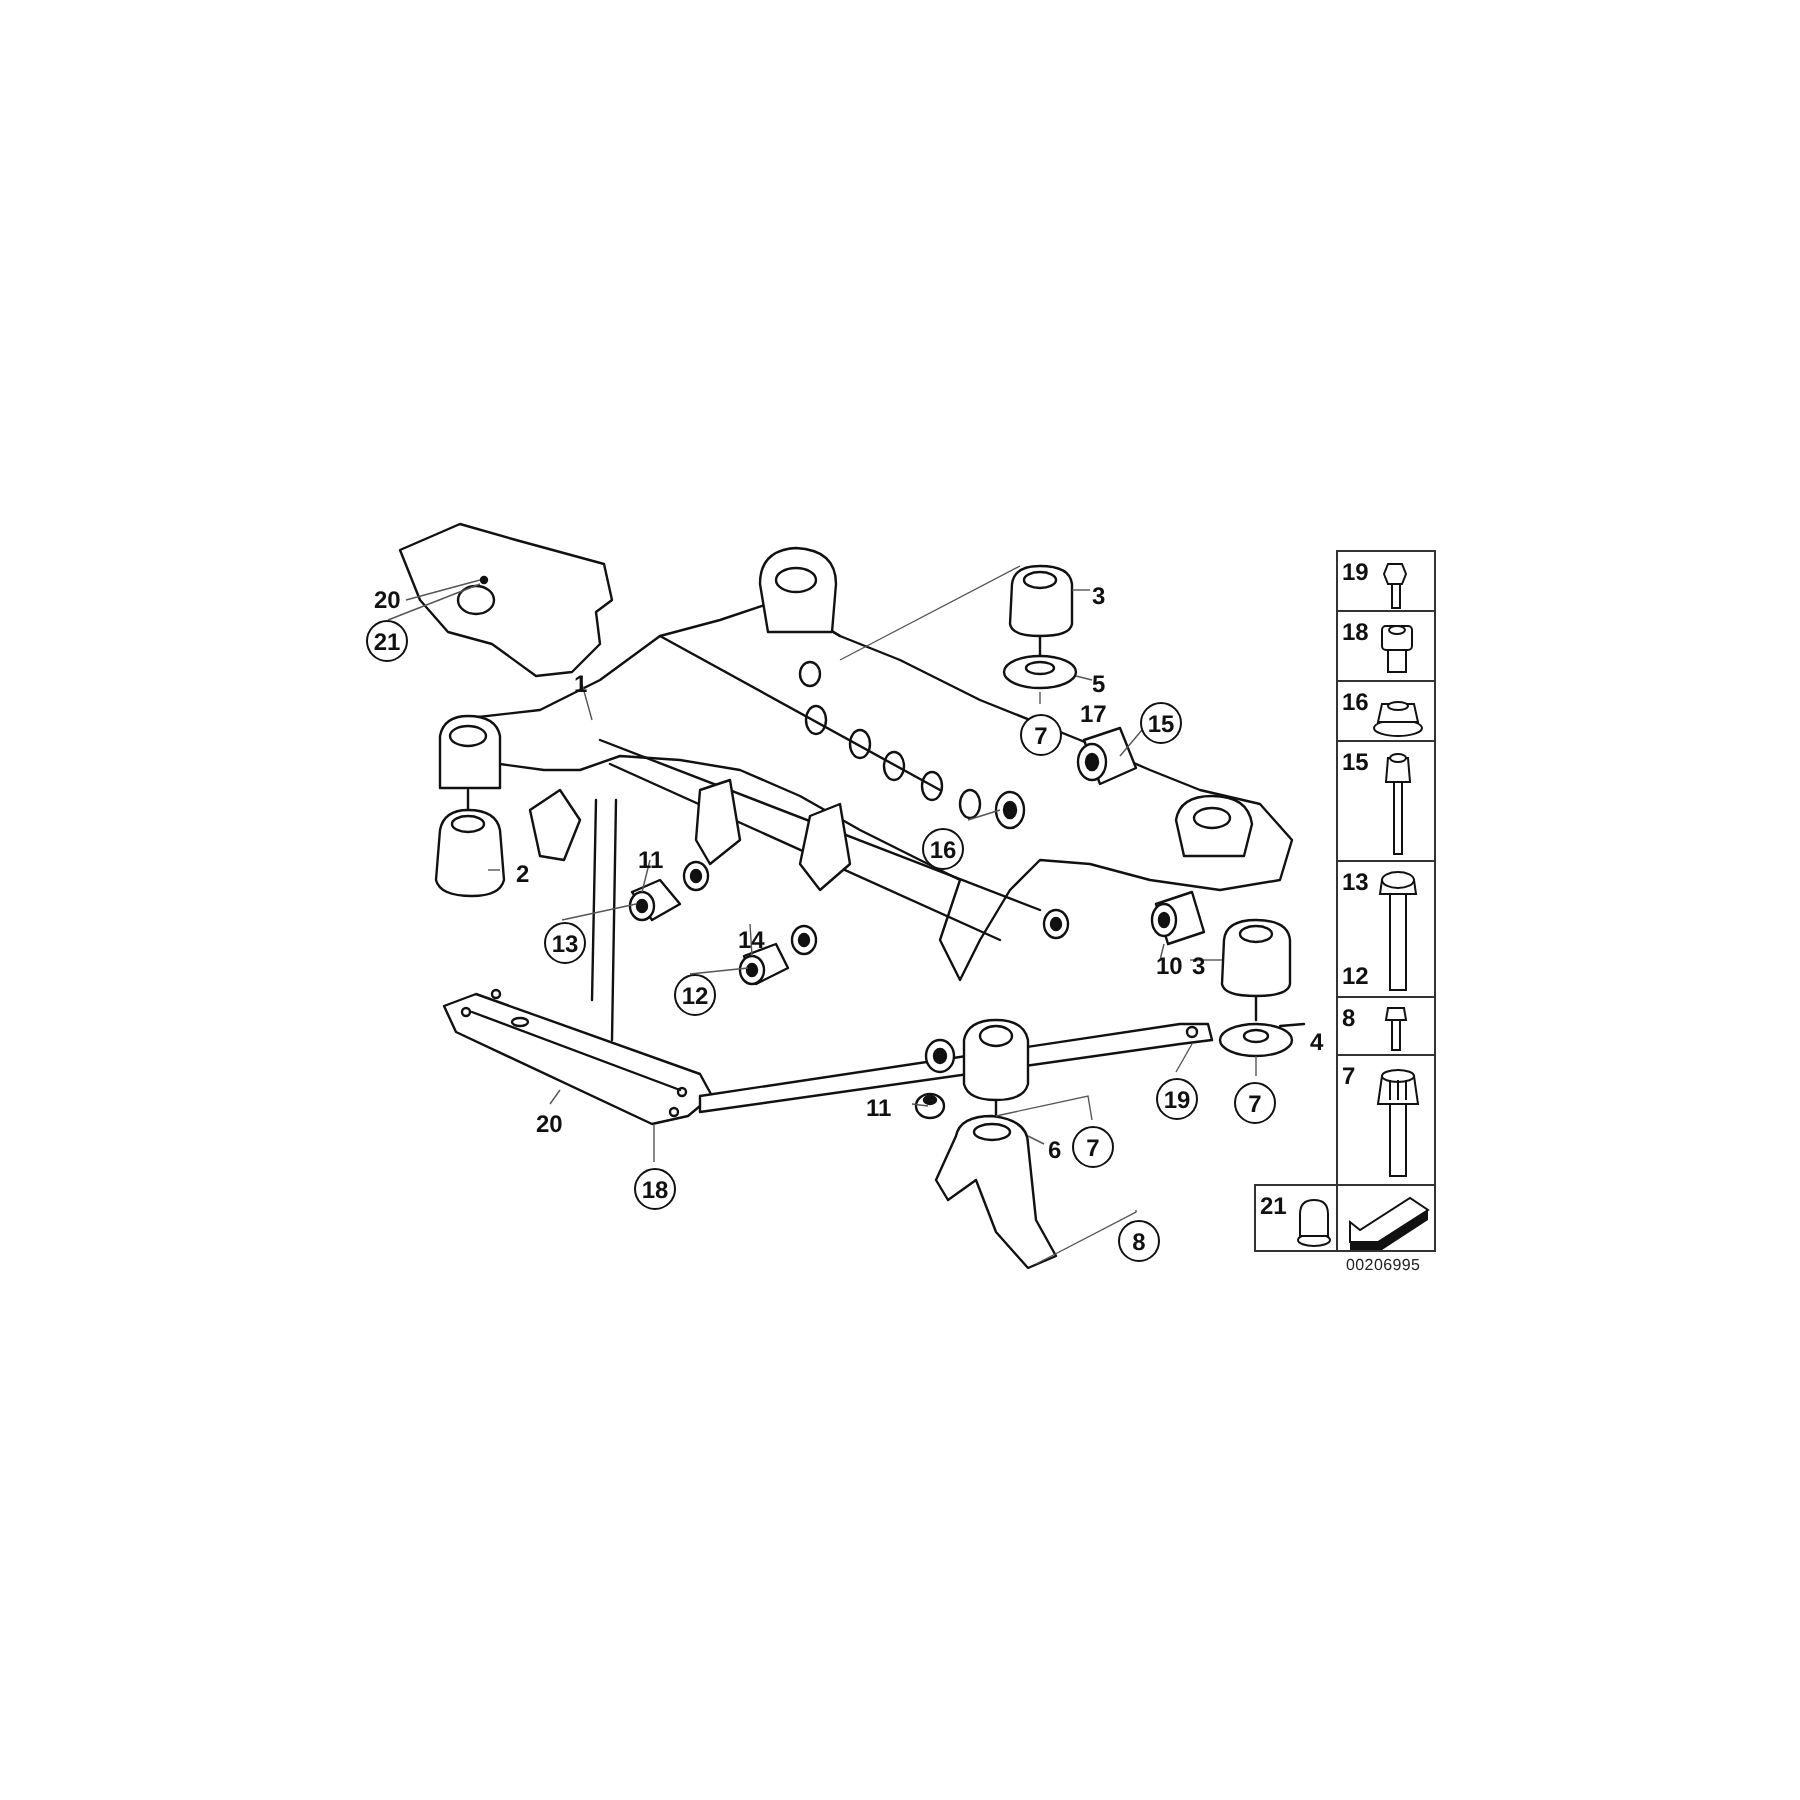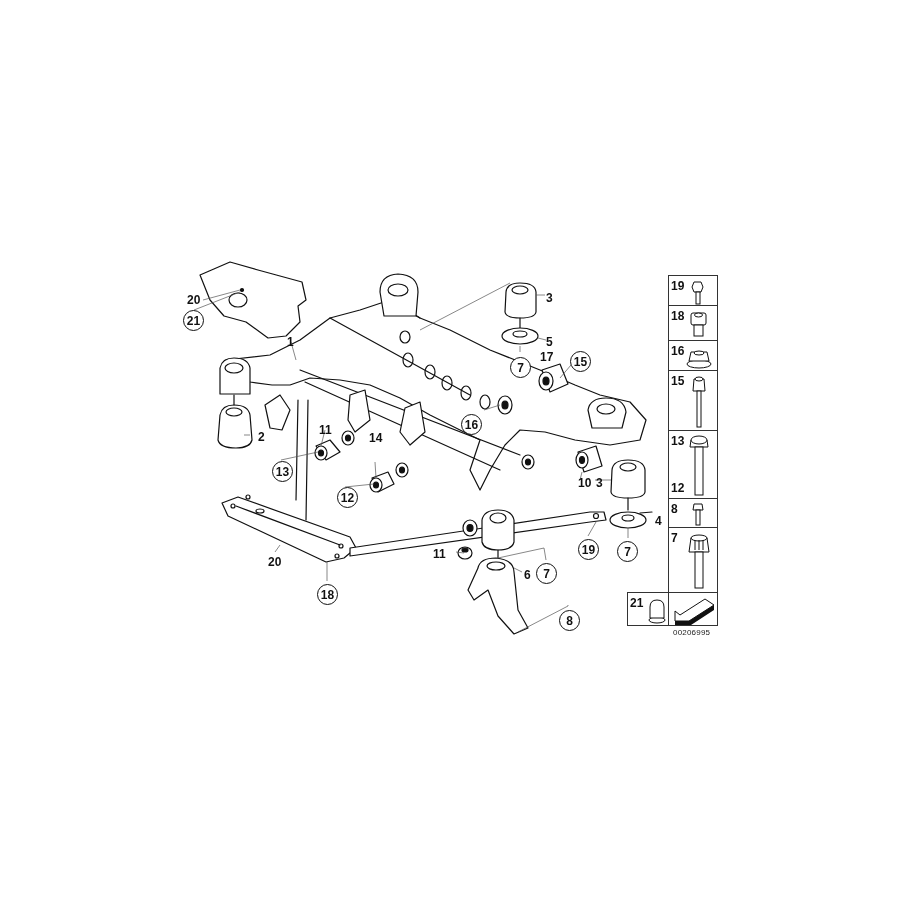--- a/index.html
+++ b/index.html
@@ -188,21 +188,21 @@
   <div class="circ" style="left:570px;top:351px;">
       <span>15</span>
     </div>
   <div class="circ" style="left:461px;top:414px;">
       <span>16</span>
     </div>
   <span class="lbl" style="left:319px;top:424px;">11</span>
   <div class="circ" style="left:272px;top:461px;">
       <span>13</span>
     </div>
-  <span class="lbl" style="left:369px;top:432px;">14</span>
+  <span class="lbl" style="left:369px;top:464px;">14</span>
   <div class="circ" style="left:337px;top:487px;">
       <span>12</span>
     </div>
   <span class="lbl" style="left:578px;top:477px;text-align:right;">10</span>
   <span class="lbl" style="left:596px;top:477px;">3</span>
   <span class="lbl" style="left:655px;top:515px;">4</span>
   <div class="circ" style="left:617px;top:541px;">
       <span>7</span>
     </div>
   <div class="circ" style="left:578px;top:539px;">

